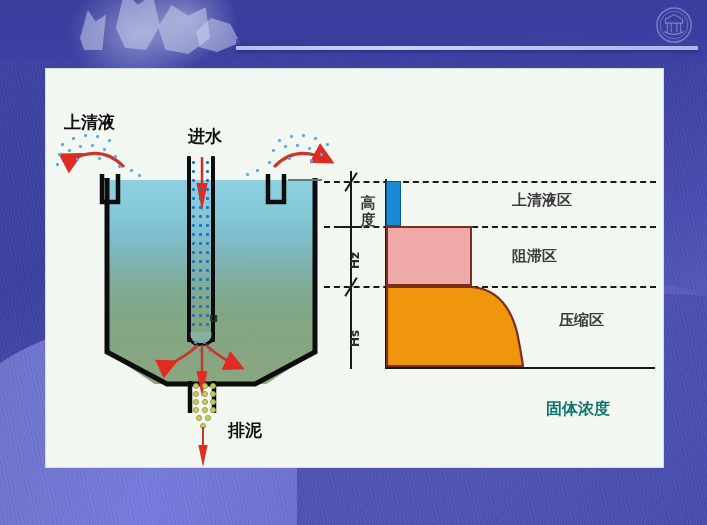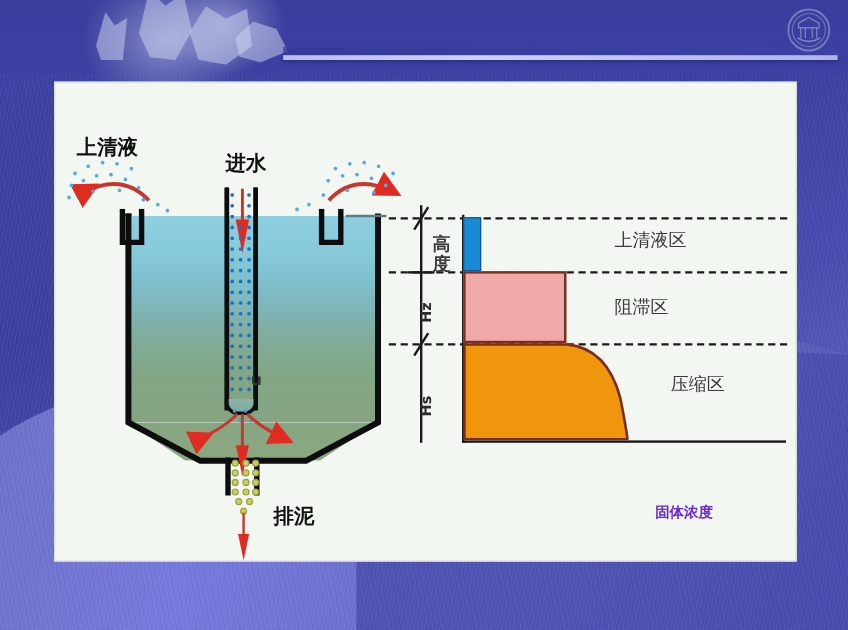--- a/index.html
+++ b/index.html
@@ -131,24 +131,24 @@
 
   
   .sdot{position:absolute;width:4.2px;height:4.2px;background:#c9cf63;border-radius:50%;border:.5px solid #9aa03f;}
 
   
   #chart{position:absolute;left:278px;top:74px;width:332px;height:300px;}
   .dash-line{position:absolute;height:0;border-top:2px dashed #1a1a1a;}
   .axis-v{position:absolute;width:0;border-left:2px solid #1a1a1a;}
   .axis-h{position:absolute;height:0;border-top:2px solid #1a1a1a;}
   .tickmark{position:absolute;width:22px;height:0;border-top:2px solid #1a1a1a;transform:rotate(-58deg);}
-  .zone-lbl{position:absolute;font-size:15px;font-weight:normal;color:#3b3b3b;white-space:nowrap;}
+  .zone-lbl{position:absolute;font-size:15px;font-weight:bold;color:#3b3b3b;white-space:nowrap;}
   .rot-lbl{position:absolute;font-size:12px;font-weight:bold;color:#2b2b2b;transform:rotate(-90deg);transform-origin:left top;white-space:nowrap;}
   #lbl-height{position:absolute;left:36px;top:52px;width:16px;font-size:15px;font-weight:bold;color:#3b3b3b;line-height:17px;text-align:center;}
-  #lbl-conc{position:absolute;left:222px;top:276px;font-size:12px;font-weight:bold;color:#6d28d9;white-space:nowrap;}
+  #lbl-conc{position:absolute;left:222px;top:256px;font-size:16px;font-weight:bold;color:#0f766e;white-space:nowrap;}
 
   #bar-blue{position:absolute;left:62px;top:38px;width:15px;height:45px;background:#1b8ad6;border:1.5px solid #0d5a96;box-sizing:border-box;}
   #bar-pink{position:absolute;left:62px;top:83px;width:86px;height:60px;background:#f0a9a9;border:2px solid #7a2f1d;box-sizing:border-box;}
   #bar-orange{position:absolute;left:62px;top:143px;width:138px;height:81px;}
 </style>
 </head>
 <body>
 
 <div id="bg">
   <div class="base"></div>

